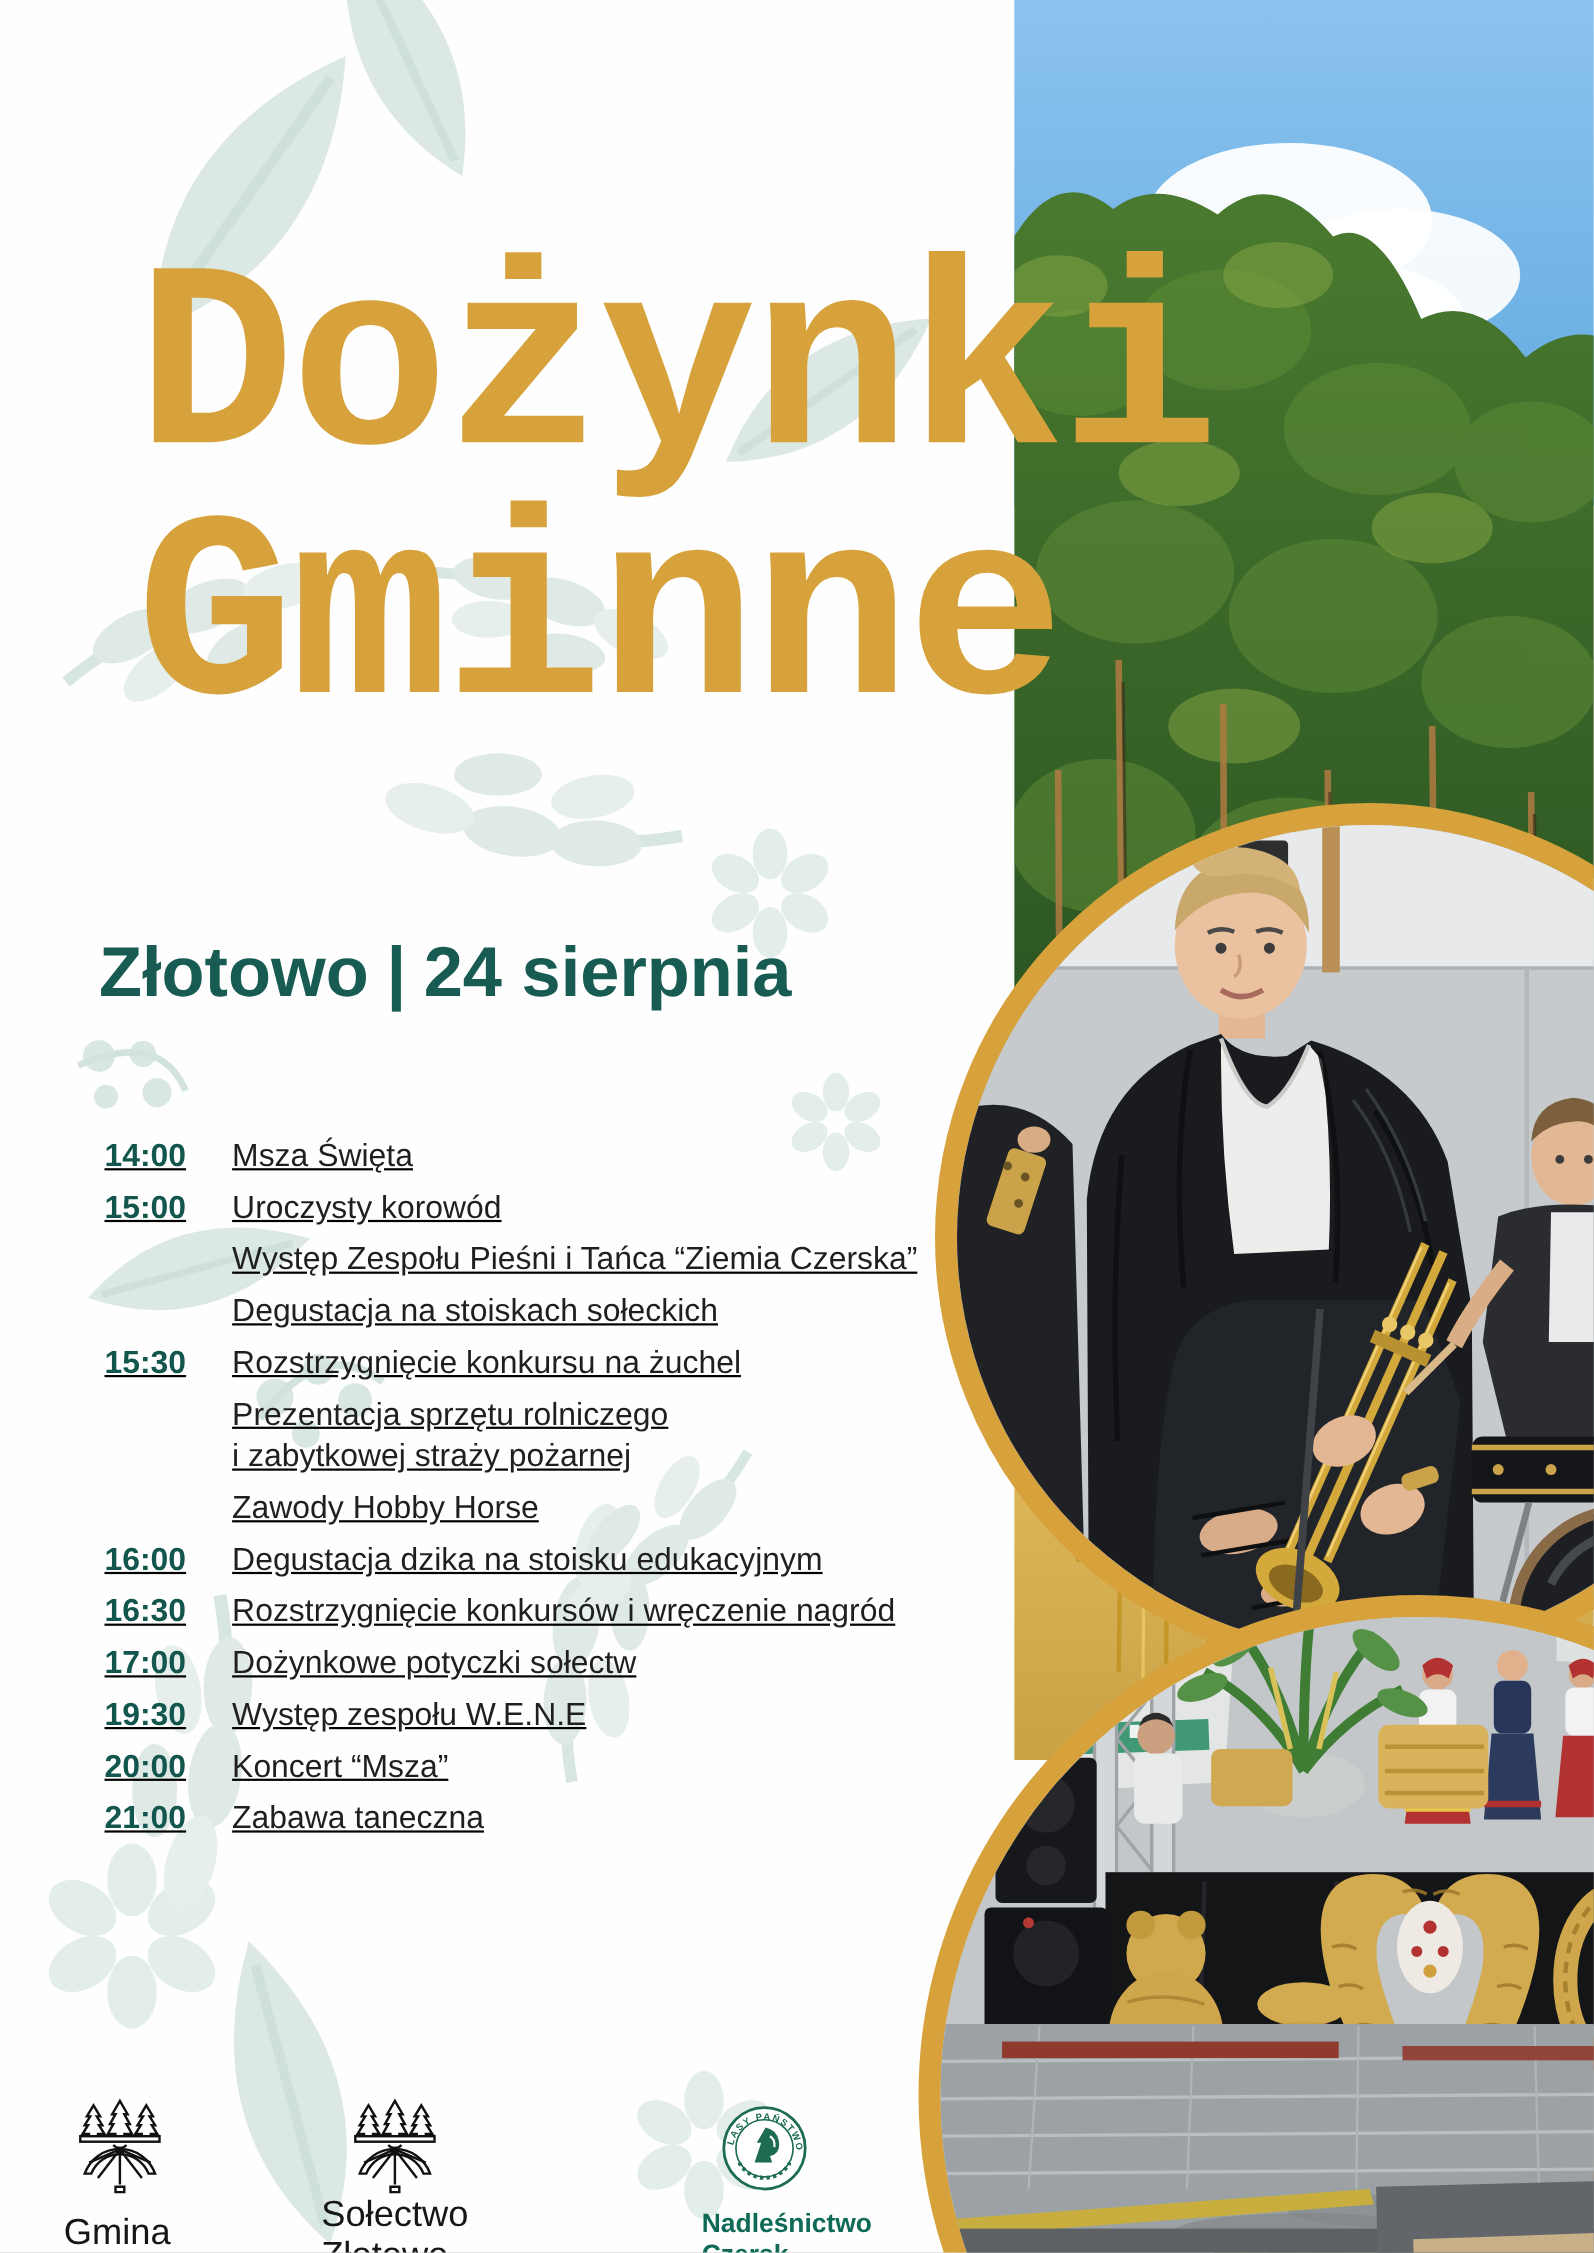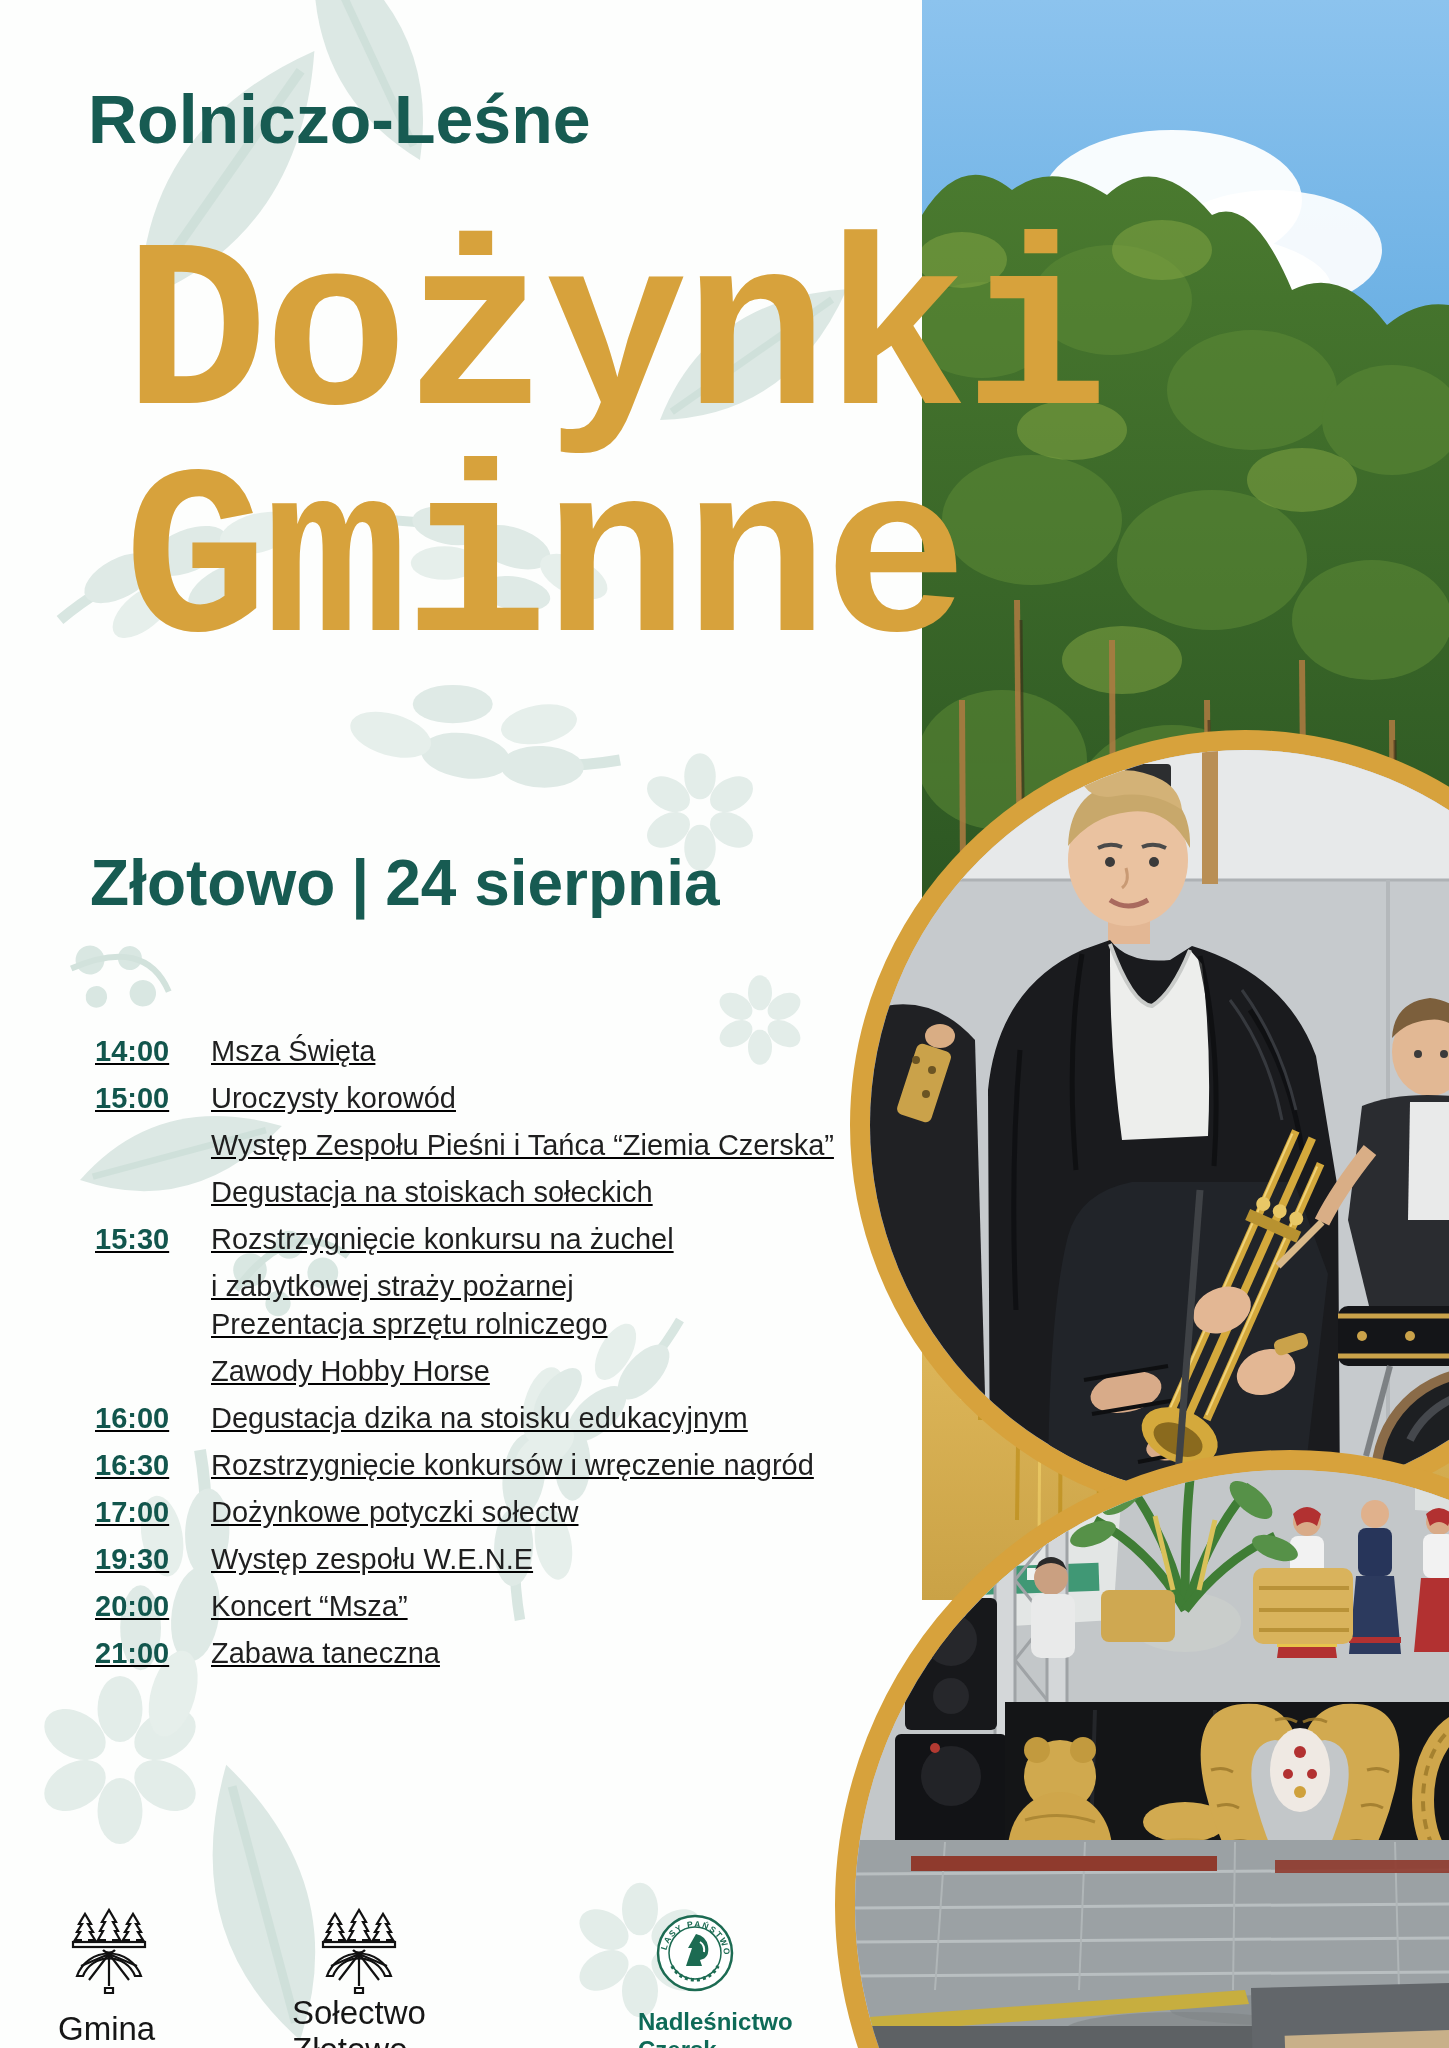--- a/index.html
+++ b/index.html
@@ -522,21 +522,20 @@
         <ellipse cx="330" cy="560" rx="120" ry="18" fill="#7e8486" opacity="0.6"></ellipse>
         <ellipse cx="445" cy="540" rx="130" ry="16" fill="#7e8486" opacity="0.5"></ellipse>
         <path d="M0,548 L390,520 L394,534 L0,564 Z" fill="#c7ae3f"></path>
         <rect x="0" y="556" width="870" height="320" fill="#5d6164"></rect>
         <path d="M396,518 L870,506 L870,876 L404,876 Z" fill="#62666a"></path>
         <rect x="430" y="560" width="330" height="26" fill="#c8b089" transform="rotate(-2 595 573)"></rect>
       </g>
     </svg>
   </div>
 
-  <div class="pretitle">Rolniczo-Leśne</div>
   <div class="title">
     <div>Dożynki</div>
     <div>Gminne</div>
   </div>
   <div class="subtitle">
     <span>Złotowo</span><span class="sep">|</span><span>24 sierpnia</span>
   </div>
 
   <div class="schedule">
     <div class="sched-row">
@@ -570,22 +569,22 @@
     <div class="sched-row">
       <span class="sched-time">15:30</span>
       <span class="sched-label">
           <span class="sched-line">Rozstrzygnięcie konkursu na żuchel</span>
         </span>
     </div>
 
     <div class="sched-row">
       <span class="sched-time"></span>
       <span class="sched-label">
+          <span class="sched-line">Prezentacja sprzętu rolniczego</span>
           <span class="sched-line">i zabytkowej straży pożarnej</span>
-          <span class="sched-line">Prezentacja sprzętu rolniczego</span>
         </span>
     </div>
 
     <div class="sched-row">
       <span class="sched-time"></span>
       <span class="sched-label">
           <span class="sched-line">Zawody Hobby Horse</span>
         </span>
     </div>
 

